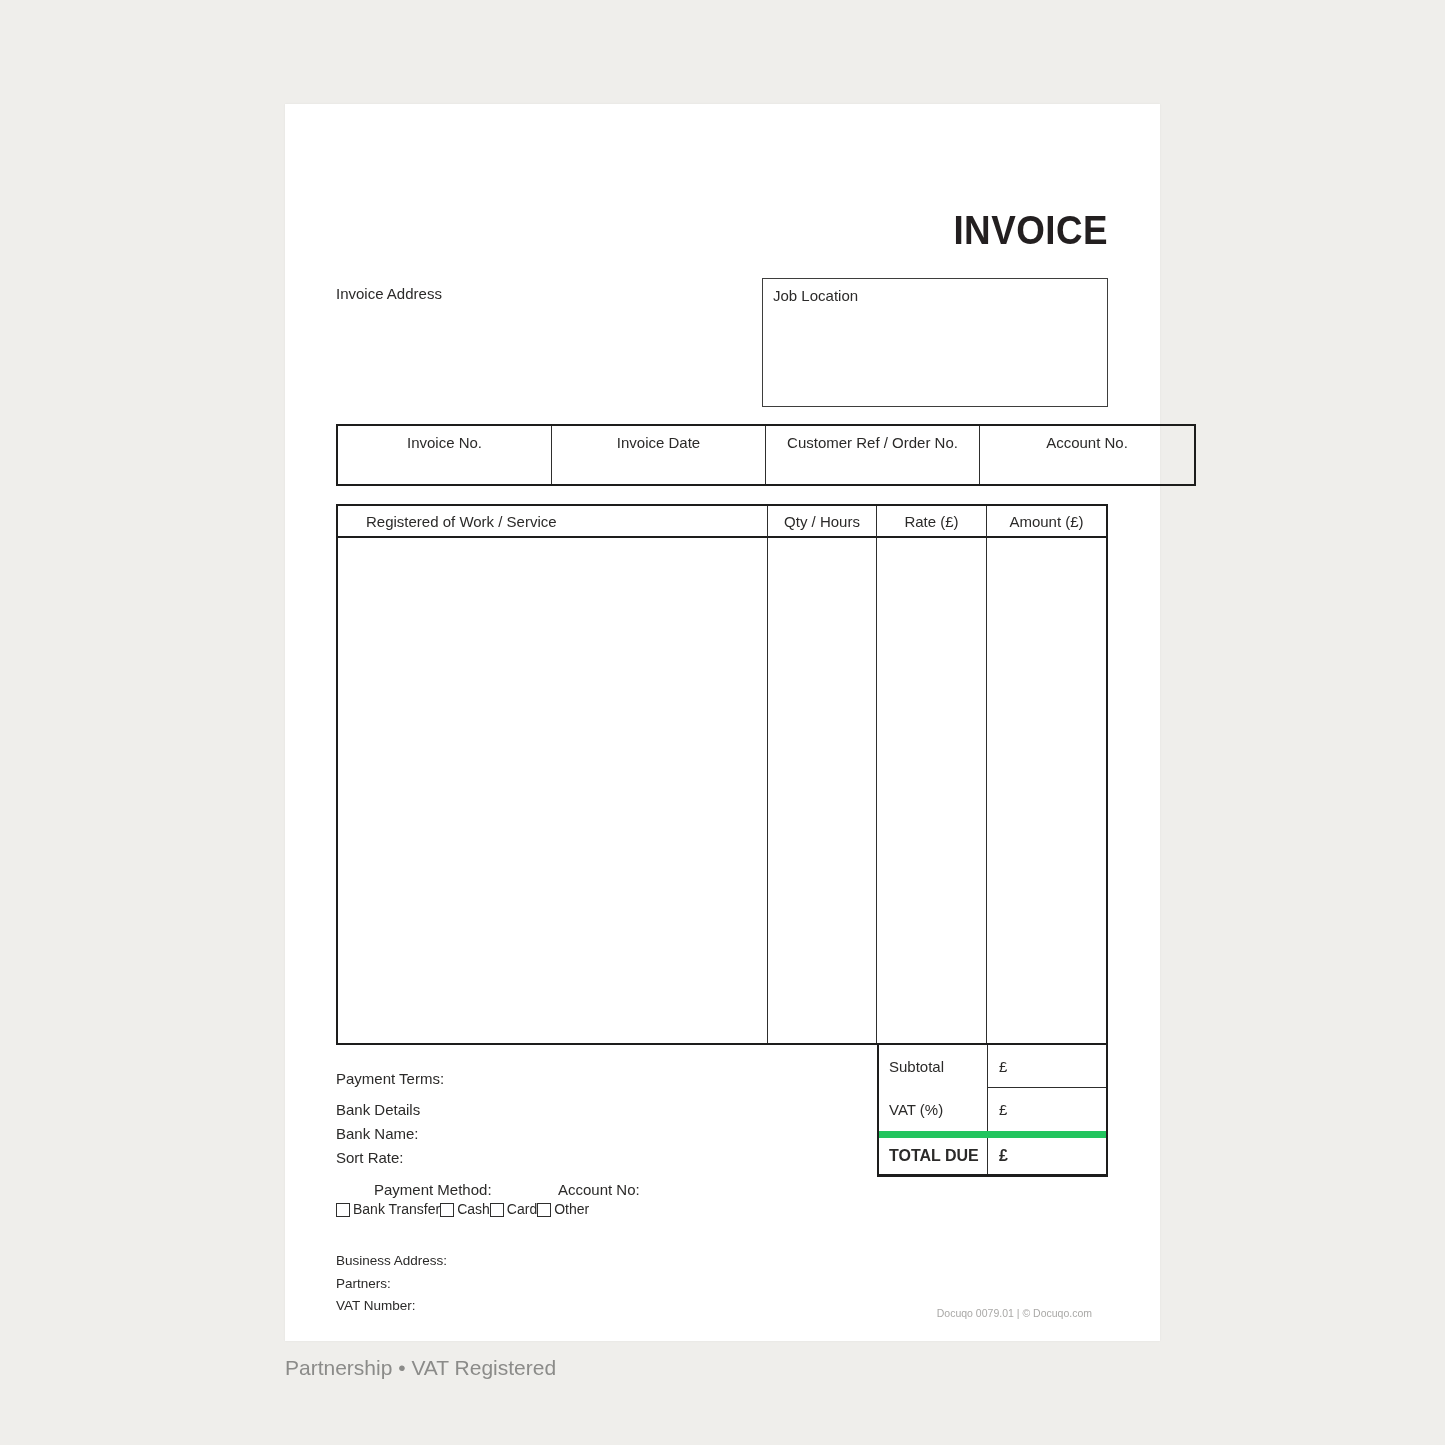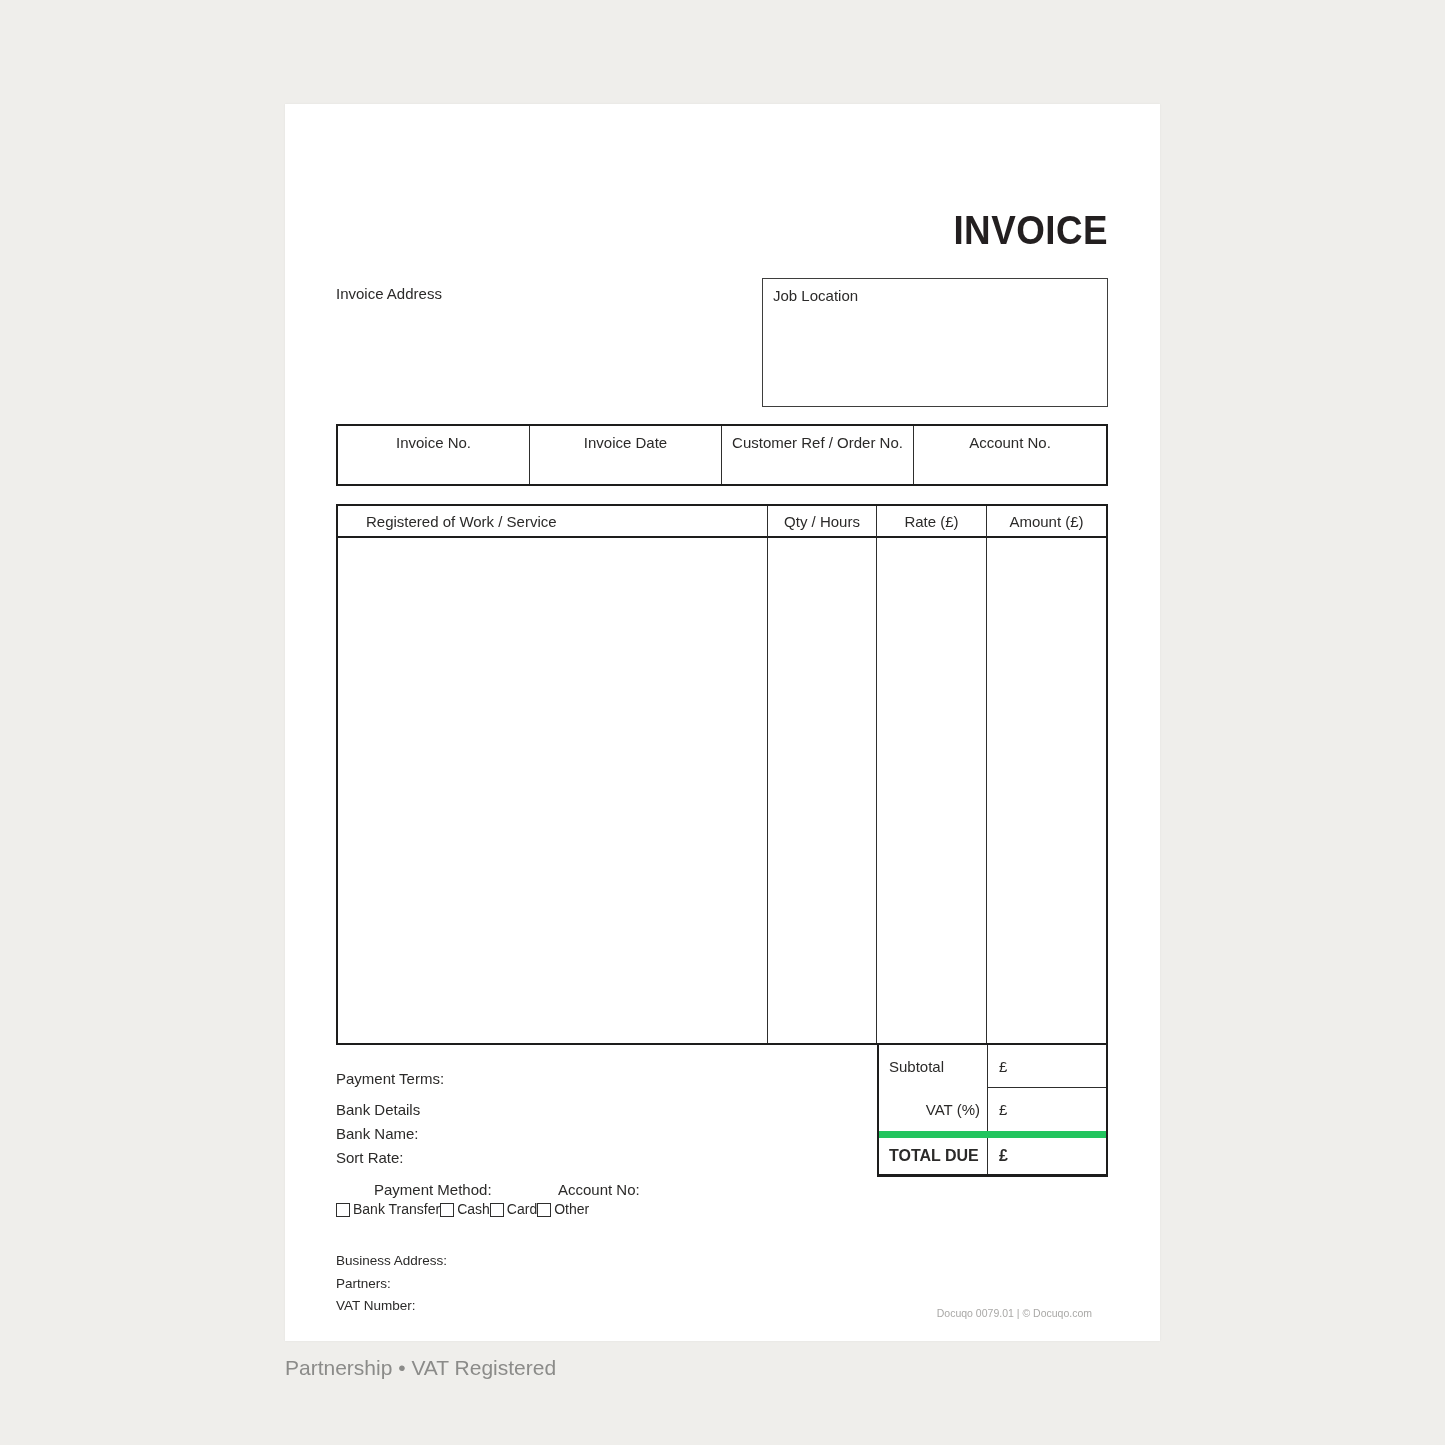--- a/index.html
+++ b/index.html
@@ -37,21 +37,21 @@
     left: 477px; top: 174px;
     width: 346px; height: 129px;
     border: 1px solid #3e3e3d;
     padding: 8px 10px;
     font-size: 15px;
   }
 
   
   .meta-table {
     left: 51px; top: 320px;
-    width: 772px; height: 62px;
+    width: 860px; height: 62px;
     border: 2px solid #1d1d1c;
     display: grid;
     grid-template-columns: 1fr 1fr 1fr 1fr;
   }
   .meta-cell {
     border-right: 1px solid #2e2e2d;
     padding-top: 8px;
     text-align: center;
     font-size: 15px;
   }
@@ -92,21 +92,21 @@
     padding-left: 10px;
     font-size: 15px;
   }
   .totals-amount-cell {
     flex: 1;
     border-left: 1px solid #2e2e2d;
     display: flex; align-items: center;
     padding-left: 11px;
     font-size: 15px;
   }
-  .totals-row.vat .totals-label-cell { justify-content: flex-end; padding-right: 7px; }
+  .totals-row.vat .totals-label-cell { justify-content: flex-start; padding-right: 7px; }
   .totals-row.subtotal .totals-amount-cell { border-bottom: 1px solid #2e2e2d; }
   .totals-row.total { border-top: 7px solid #22c55e; }
   .totals-row.total .totals-label-cell,
   .totals-row.total .totals-amount-cell { font-weight: bold; font-size: 16px; }
 
   
   .pay-terms { left: 51px; top: 966px; }
   .bank-details { left: 51px; top: 997px; }
   .bank-name { left: 51px; top: 1021px; }
   .sort-row { left: 51px; top: 1045px; width: 400px; height: 18px; }

